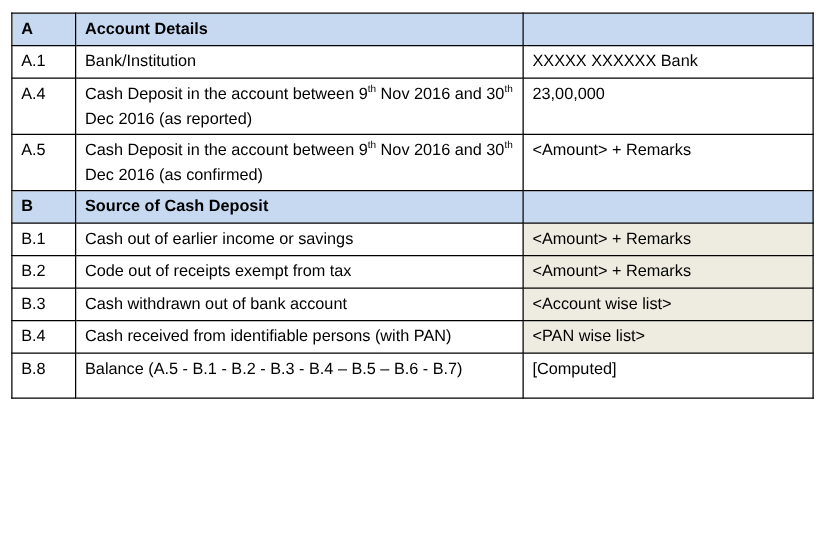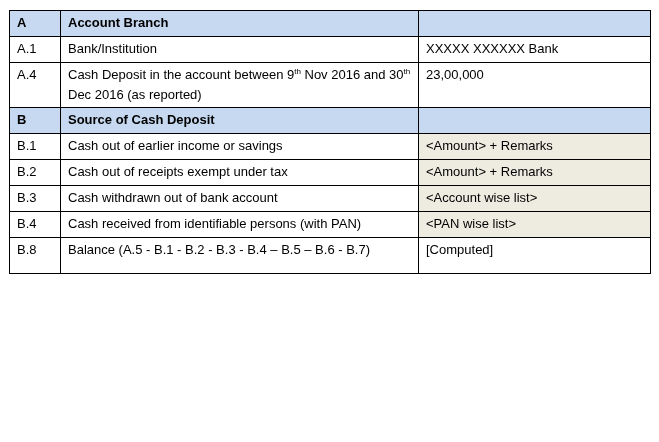--- a/index.html
+++ b/index.html
@@ -36,46 +36,51 @@
 
 <table class="doc-table">
   <colgroup>
     <col style="width:51px">
     <col style="width:358px">
     <col style="width:232px">
   </colgroup>
   <tbody>
       <tr class="single section">
         <td>A</td>
-        <td>Account Branch</td>
+        <td>Account Details</td>
         <td></td>
       </tr>
       <tr class="single">
         <td>A.1</td>
         <td>Bank/Institution</td>
         <td>XXXXX XXXXXX Bank</td>
       </tr>
       <tr class="tall">
         <td>A.4</td>
         <td><span>Cash Deposit in the account between 9</span><sup>th</sup><span> Nov 2016 and 30</span><sup>th</sup><span> Dec 2016 (as reported)</span></td>
         <td>23,00,000</td>
+      </tr>
+      <tr class="tall">
+        <td>A.5</td>
+        <td><span>Cash Deposit in the account between 9</span><sup>th</sup><span> Nov 2016 and 30</span><sup>th</sup><span> Dec 2016 (as confirmed)</span></td>
+        <td>&lt;Amount&gt; + Remarks</td>
       </tr>
       <tr class="single section">
         <td>B</td>
         <td>Source of Cash Deposit</td>
         <td></td>
       </tr>
       <tr class="single">
         <td>B.1</td>
         <td>Cash out of earlier income or savings</td>
         <td class="shaded">&lt;Amount&gt; + Remarks</td>
       </tr>
       <tr class="single">
         <td>B.2</td>
-        <td>Cash out of receipts exempt under tax</td>
+        <td>Code out of receipts exempt from tax</td>
         <td class="shaded">&lt;Amount&gt; + Remarks</td>
       </tr>
       <tr class="single">
         <td>B.3</td>
         <td>Cash withdrawn out of bank account</td>
         <td class="shaded">&lt;Account wise list&gt;</td>
       </tr>
       <tr class="single">
         <td>B.4</td>
         <td>Cash received from identifiable persons (with PAN)</td>

